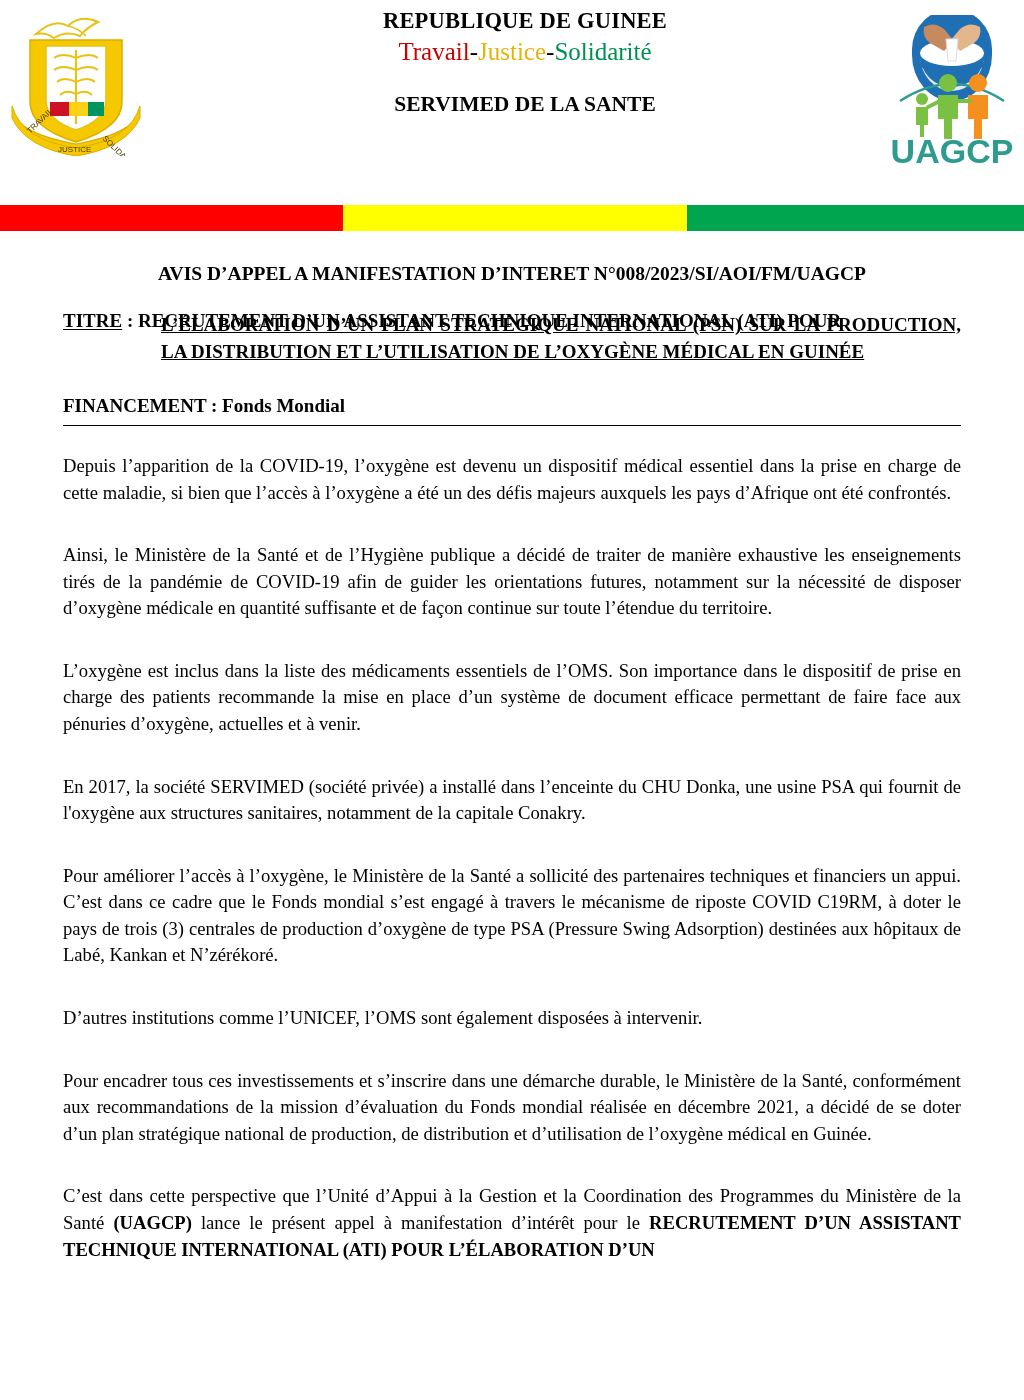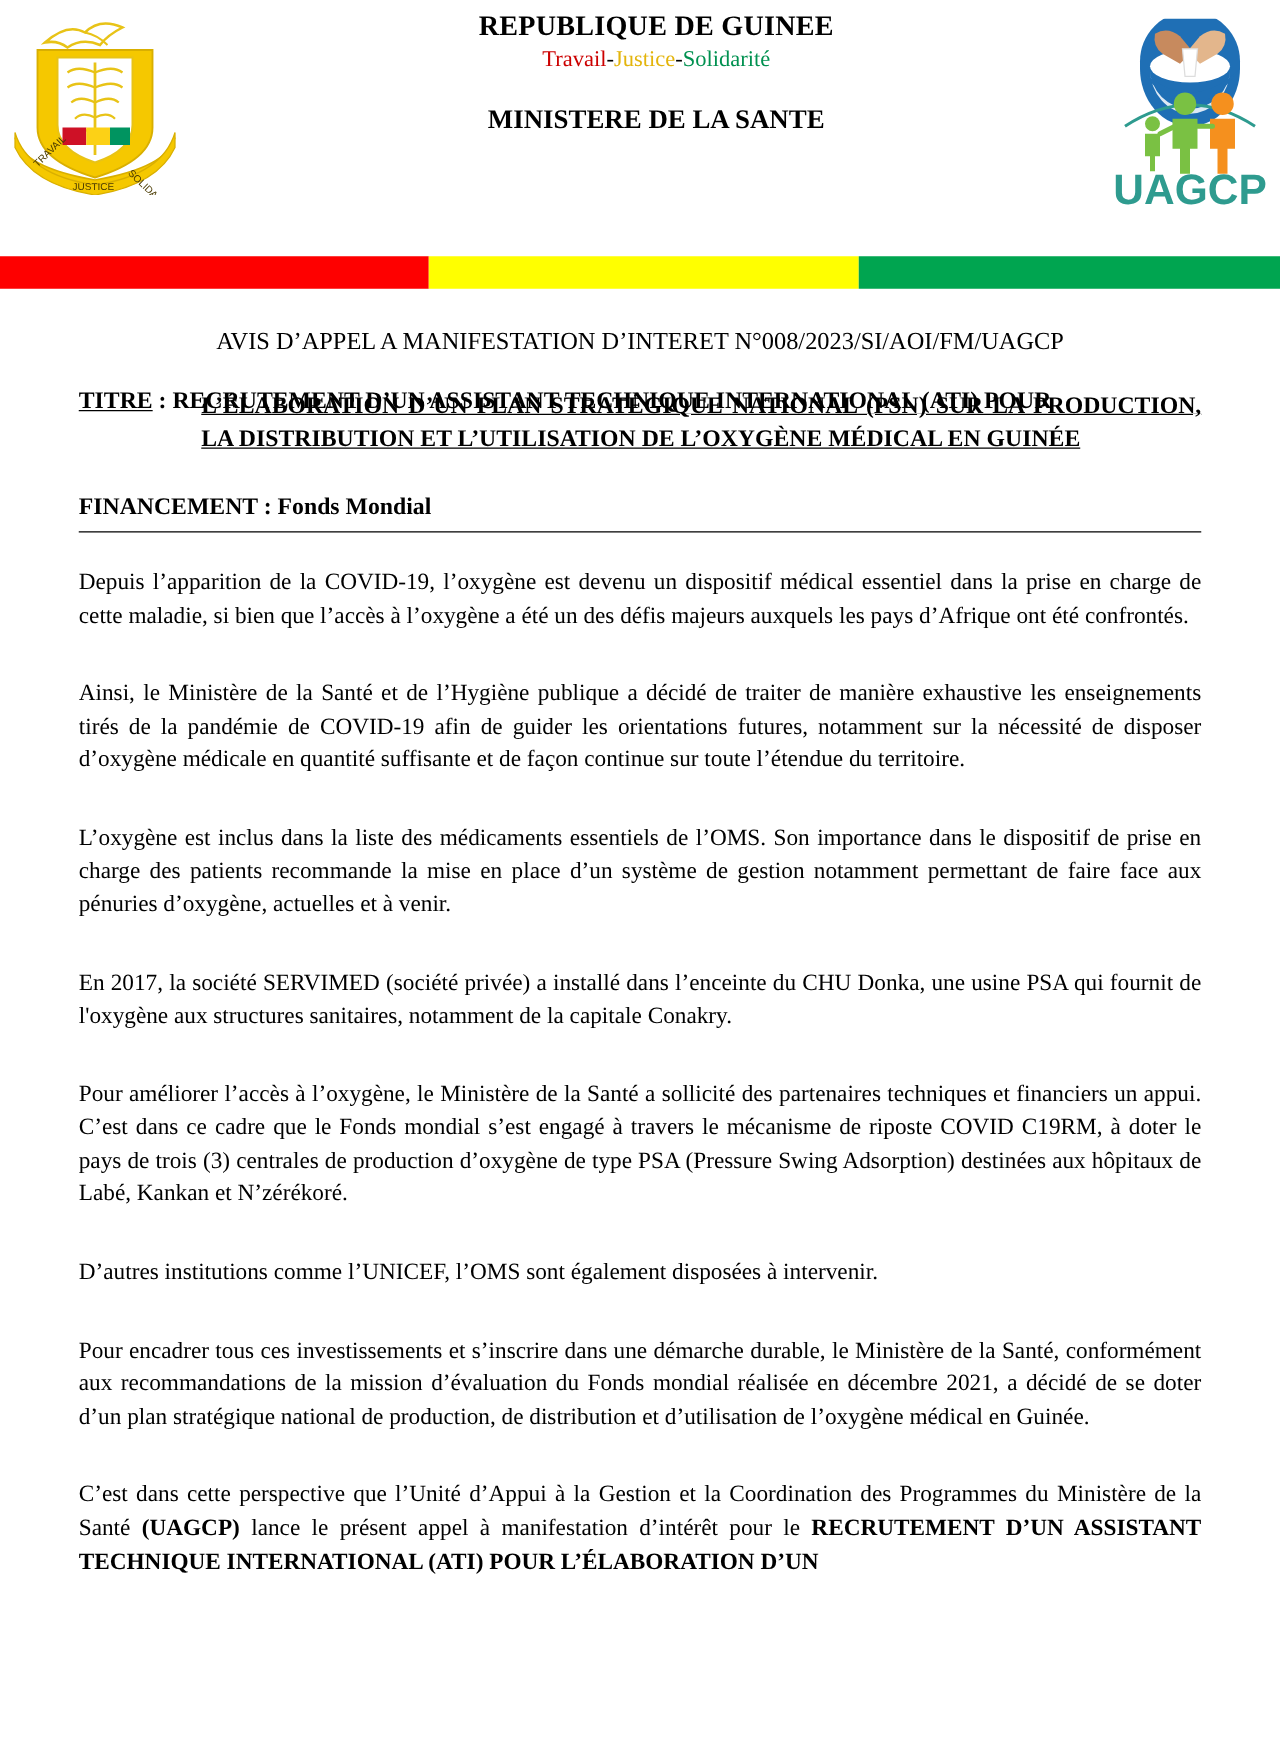--- a/index.html
+++ b/index.html
@@ -56,21 +56,21 @@
 
   .line-republique {
     font-weight: bold;
     font-size: 22.5px;
     letter-spacing: 0.2px;
     line-height: 1.18;
     white-space: nowrap;
   }
 
   .line-devise {
-    font-size: 18px;
+    font-size: 25px;
     line-height: 1.3;
     margin-top: 1px;
     white-space: nowrap;
   }
   .devise-travail { color: #CC0000; }
   .devise-justice { color: #E3B40B; }
   .devise-solidarite { color: #009150; }
   .devise-sep { color: #000000; }
 
   .line-ministere {
@@ -104,21 +104,21 @@
   
   .content {
     position: absolute;
     left: 63px;
     top: 262px;
     width: 898px;
   }
 
   .doc-title {
     text-align: center;
-    font-weight: normal;
+    font-weight: bold;
     font-size: 19.5px;
     line-height: 1.25;
     margin-bottom: 22px;
     padding: 0 6px;
   }
 
   .titre-block {
     font-weight: bold;
     font-size: 19px;
     line-height: 1.42;
@@ -232,21 +232,21 @@
         <path d="M78 80 h20 v24 h-6 v20 h-8 v-20 h-6 Z" fill="#F5901E"></path>
 
         <path d="M38 92 L50 86 M68 86 L80 86" stroke="#7AC143" stroke-width="4" stroke-linecap="round"></path>
         <text x="62" y="148" text-anchor="middle" font-family="Liberation Sans, sans-serif" font-weight="bold" font-size="34" fill="#2E9B8F">UAGCP</text>
       </svg>
     </div>
 
     <div class="masthead-text">
       <div class="line-republique">REPUBLIQUE DE GUINEE</div>
       <div class="line-devise"><span class="devise-travail">Travail</span><span class="devise-sep">-</span><span class="devise-justice">Justice</span><span class="devise-sep">-</span><span class="devise-solidarite">Solidarité</span></div>
-      <div class="line-ministere">MINISTERE DE LA SANTE</div>
+      <div class="line-ministere">SERVIMED DE LA SANTE</div>
     </div>
   </div>
 
   <div class="tricolor">
     <div class="band-red"></div>
     <div class="band-yellow"></div>
     <div class="band-green"></div>
   </div>
 
   <div class="content">
@@ -256,21 +256,21 @@
     <div class="titre-block">
       <span class="titre-label">TITRE</span><span> : </span><span>RECRUTEMENT D’UN ASSISTANT TECHNIQUE INTERNATIONAL (ATI) POUR</span>
       <span class="titre-body">L’ÉLABORATION D’UN PLAN STRATÉGIQUE NATIONAL (PSN) SUR LA PRODUCTION, LA DISTRIBUTION ET L’UTILISATION DE L’OXYGÈNE MÉDICAL EN GUINÉE</span>
     </div>
 
     <div class="financement">FINANCEMENT : Fonds Mondial</div>
     <hr class="hrule">
 
     <p class="para first">Depuis l’apparition de la COVID-19, l’oxygène est devenu un dispositif médical essentiel dans la prise en charge de cette maladie, si bien que l’accès à l’oxygène a été un des défis majeurs auxquels les pays d’Afrique ont été confrontés.</p>
     <p class="para">Ainsi, le Ministère de la Santé et de l’Hygiène publique a décidé de traiter de manière exhaustive les enseignements tirés de la pandémie de COVID-19 afin de guider les orientations futures, notamment sur la nécessité de disposer d’oxygène médicale en quantité suffisante et de façon continue sur toute l’étendue du territoire.</p>
-    <p class="para">L’oxygène est inclus dans la liste des médicaments essentiels de l’OMS. Son importance dans le dispositif de prise en charge des patients recommande la mise en place d’un système de gestion notamment permettant de faire face aux pénuries d’oxygène, actuelles et à venir.</p>
+    <p class="para">L’oxygène est inclus dans la liste des médicaments essentiels de l’OMS. Son importance dans le dispositif de prise en charge des patients recommande la mise en place d’un système de document efficace permettant de faire face aux pénuries d’oxygène, actuelles et à venir.</p>
     <p class="para">En 2017, la société SERVIMED (société privée) a installé dans l’enceinte du CHU Donka, une usine PSA qui fournit de l'oxygène aux structures sanitaires, notamment de la capitale Conakry.</p>
     <p class="para">Pour améliorer l’accès à l’oxygène, le Ministère de la Santé a sollicité des partenaires techniques et financiers un appui. C’est dans ce cadre que le Fonds mondial s’est engagé à travers le mécanisme de riposte COVID C19RM, à doter le pays de trois (3) centrales de production d’oxygène de type PSA (Pressure Swing Adsorption) destinées aux hôpitaux de Labé, Kankan et N’zérékoré.</p>
     <p class="para">D’autres institutions comme l’UNICEF, l’OMS sont également disposées à intervenir.</p>
     <p class="para">Pour encadrer tous ces investissements et s’inscrire dans une démarche durable, le Ministère de la Santé, conformément aux recommandations de la mission d’évaluation du Fonds mondial réalisée en décembre 2021, a décidé de se doter d’un plan stratégique national de production, de distribution et d’utilisation de l’oxygène médical en Guinée.</p>
 
     <p class="para"><span>C’est dans cette perspective que l’Unité d’Appui à la Gestion et la Coordination des Programmes du Ministère de la Santé </span><b>(UAGCP)</b><span> lance le présent appel à manifestation d’intérêt pour le </span><b>RECRUTEMENT D’UN ASSISTANT TECHNIQUE INTERNATIONAL (ATI) POUR L’ÉLABORATION D’UN</b></p>
 
   </div>
 </div>
 

